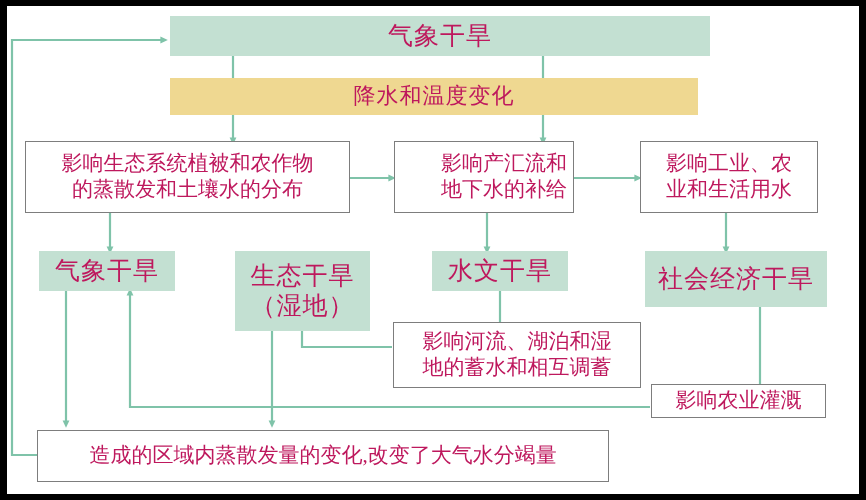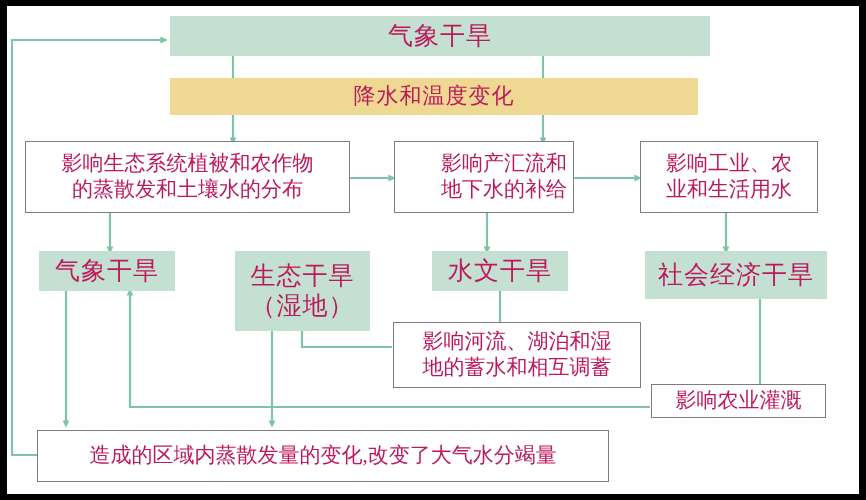--- a/index.html
+++ b/index.html
@@ -93,21 +93,21 @@
     <span class="txt">
       <span>生态干旱</span><br>
       <span>（湿地）</span>
     </span>
   </div>
 
   <div class="node green" style="left:432px;top:251px;width:136px;height:40px;">
     <span class="txt">水文干旱</span>
   </div>
 
-  <div class="node green" style="left:645px;top:251px;width:182px;height:48px;">
+  <div class="node green" style="left:645px;top:251px;width:182px;height:56px;">
     <span class="txt">社会经济干旱</span>
   </div>
 
   <div class="node plain" style="left:393px;top:322px;width:248px;height:66px;">
     <span class="txt">
       <span>影响河流、湖泊和湿</span><br>
       <span>地的蓄水和相互调蓄</span>
     </span>
   </div>
 

